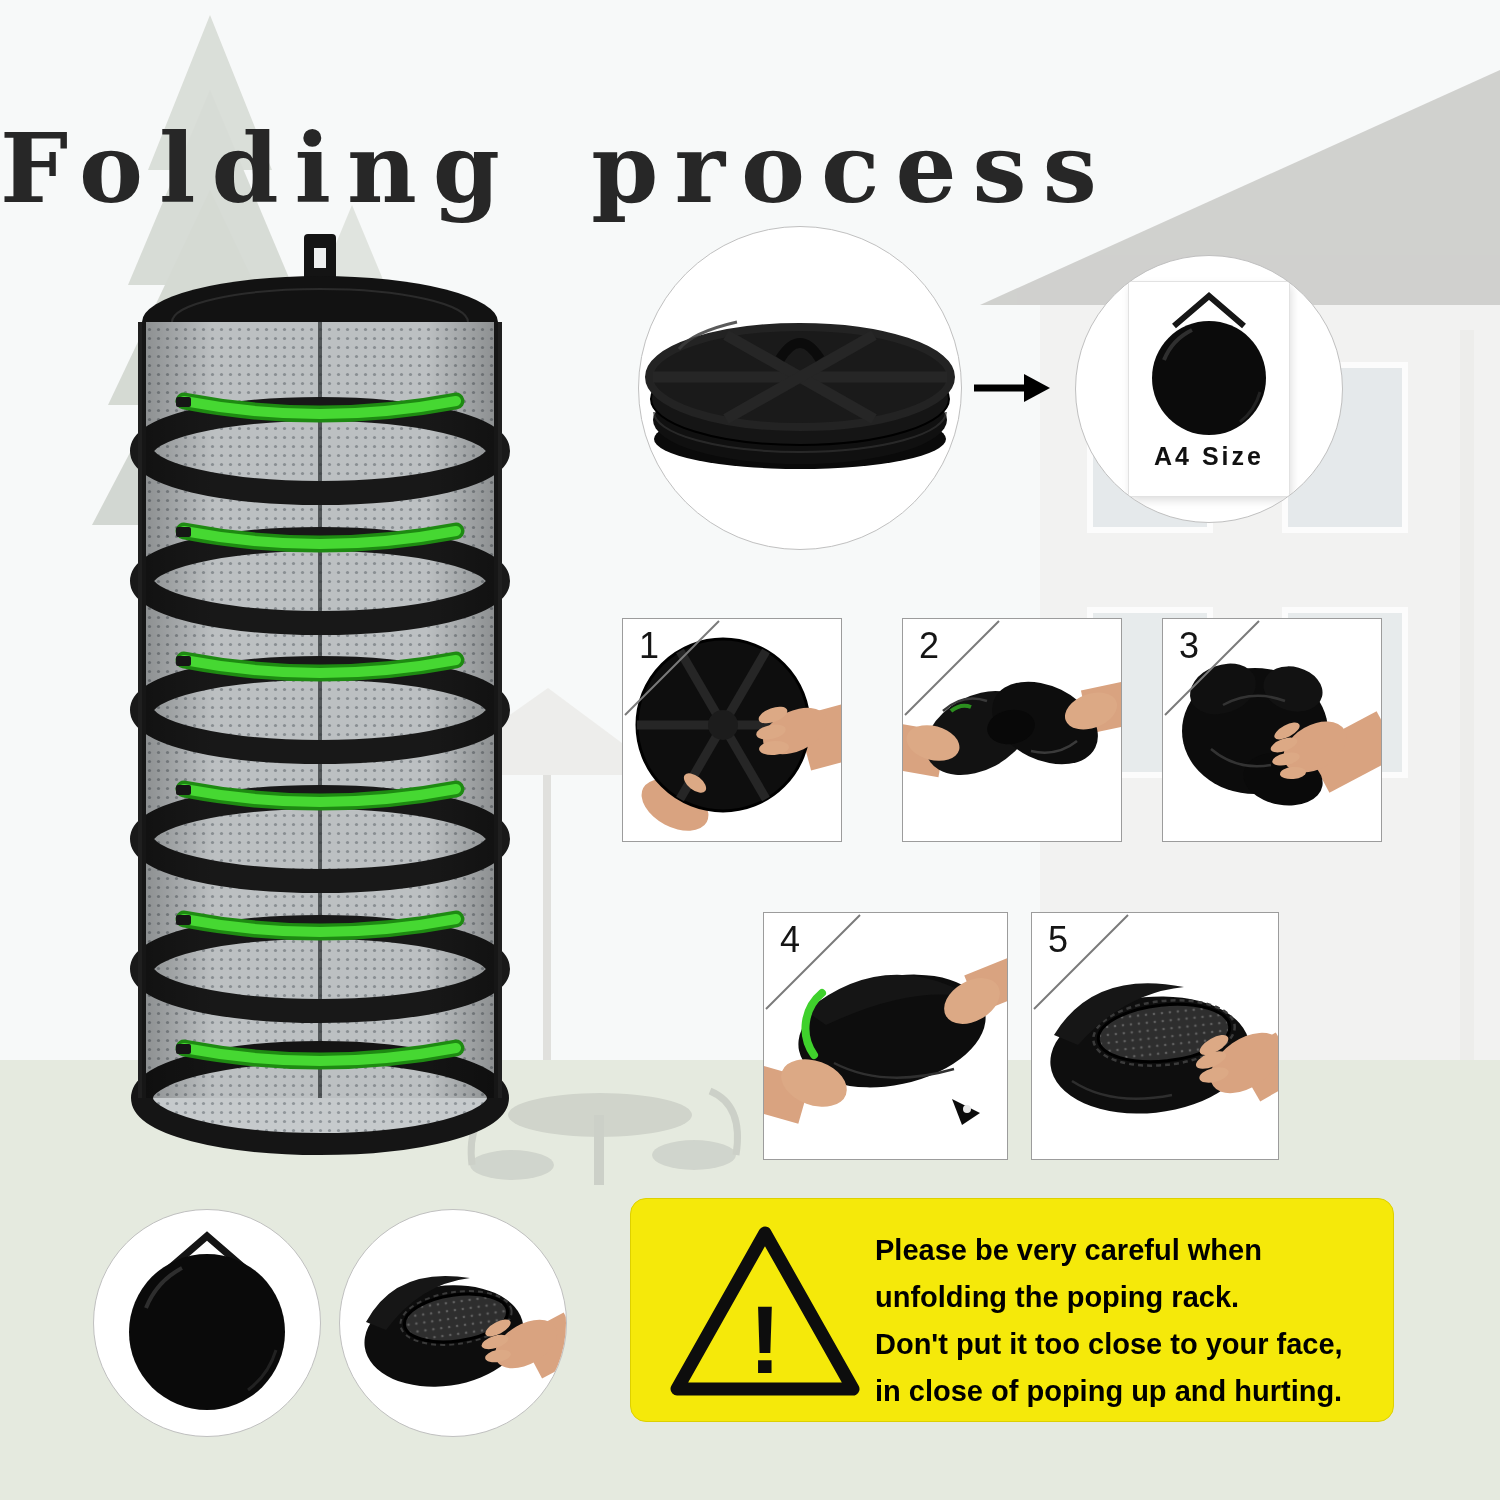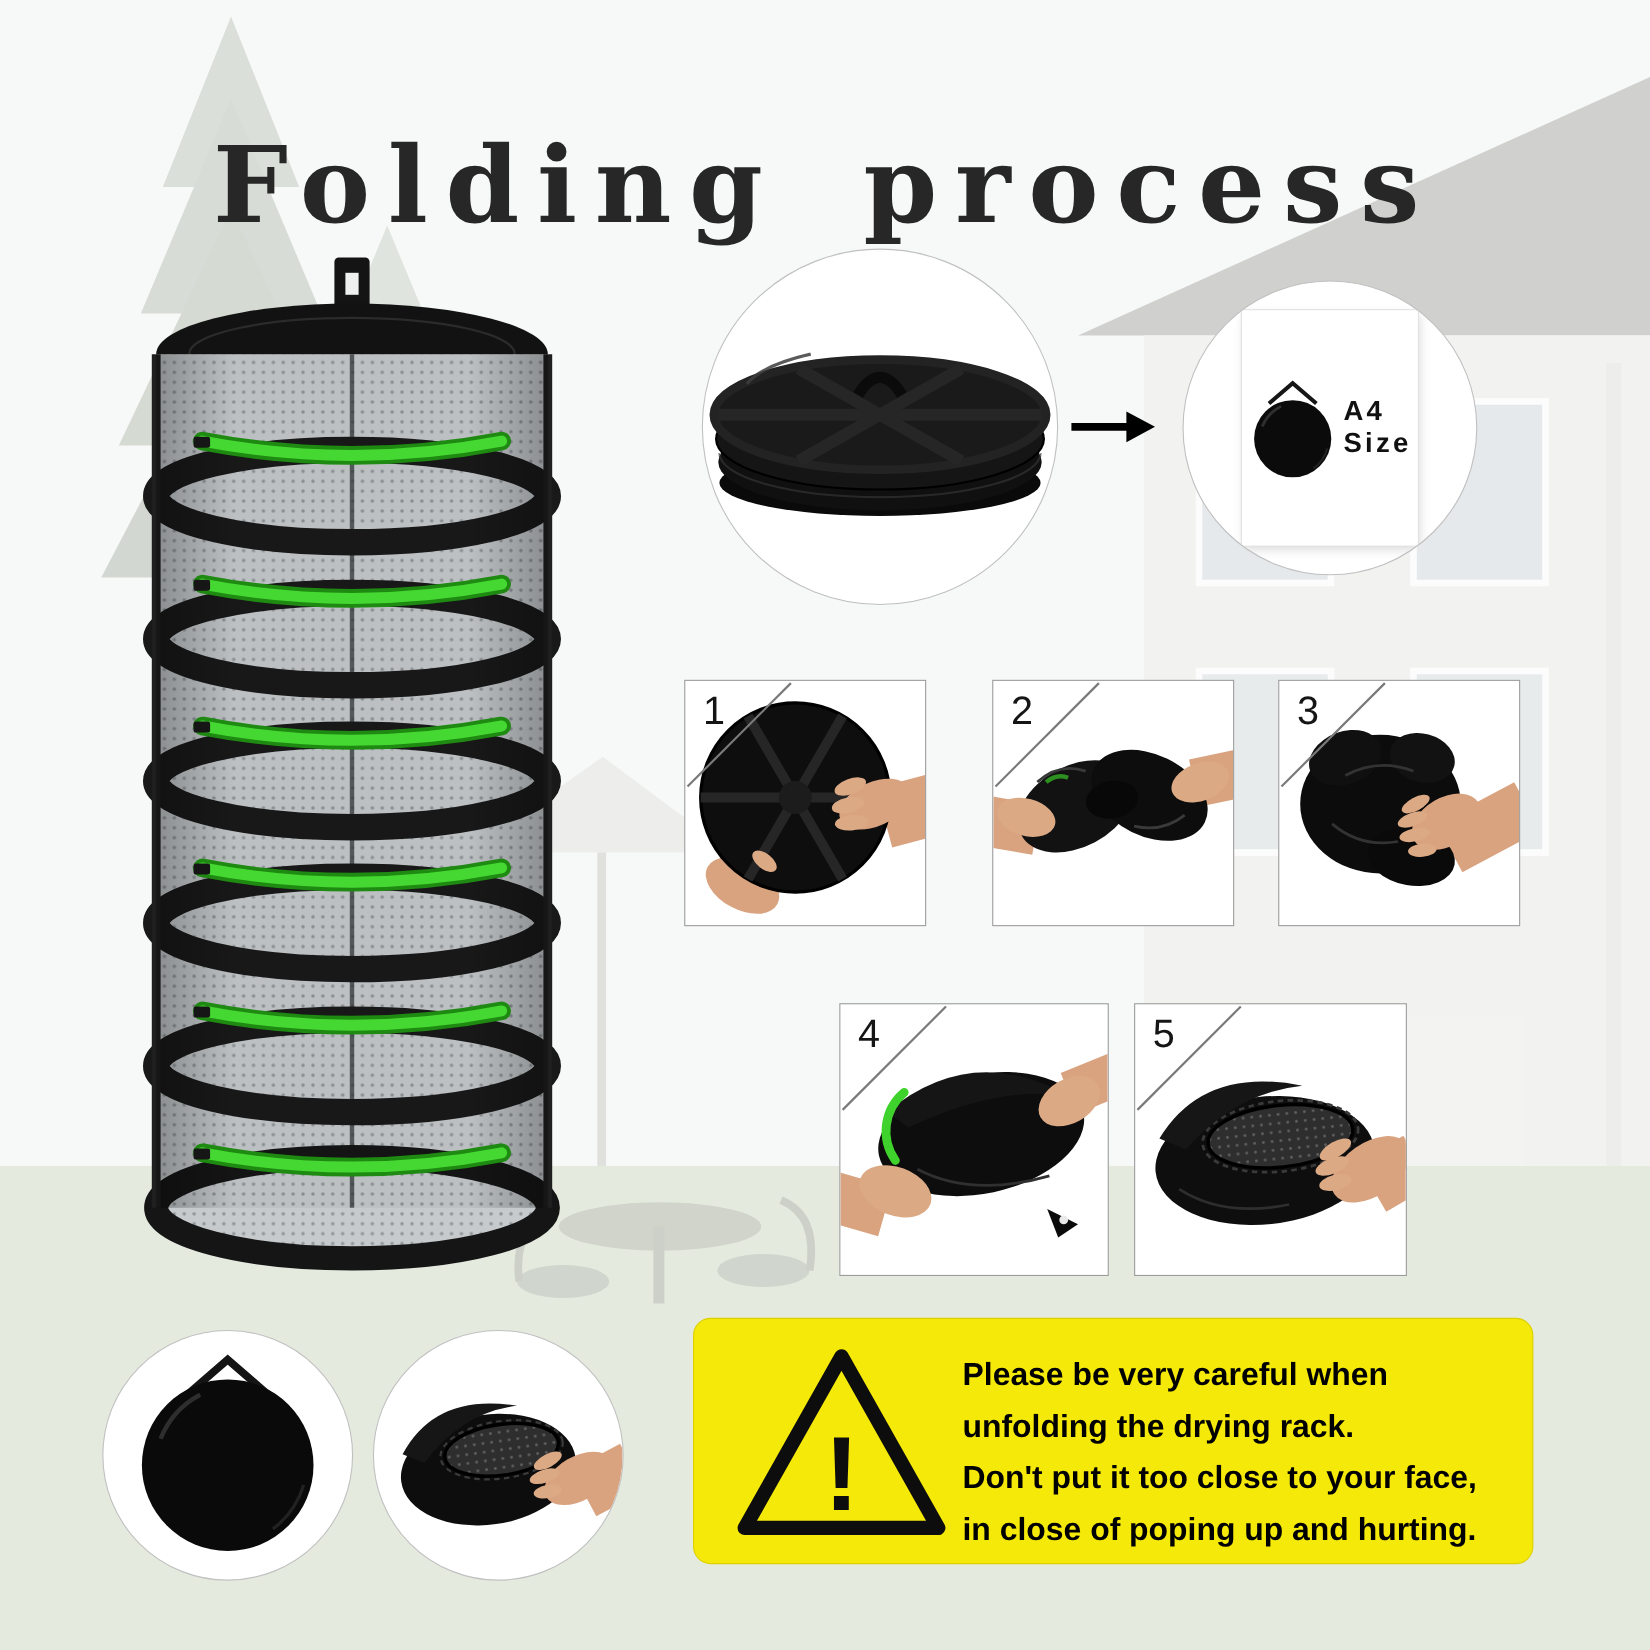--- a/index.html
+++ b/index.html
@@ -5,21 +5,21 @@
   html,body{margin:0;padding:0;background:#fff;}
   .page{
     position:relative;width:1500px;height:1500px;overflow:hidden;
     background:#ffffff;font-family:"Liberation Sans",sans-serif;color:#111;
   }
   
   .bg-scene{position:absolute;inset:0;z-index:0;}
   .bg-scene svg{display:block;}
 
   .page-title{
-    position:absolute;top:48px;left:0;width:100%;text-align:center;z-index:3;
+    position:absolute;top:48px;left:0;width:100%;z-index:3;
     font-family:"DejaVu Serif",serif;font-weight:700;font-size:96px;
     letter-spacing:16px;word-spacing:26px;color:#272727;
   }
 
   .rack-figure{position:absolute;left:118px;top:226px;width:404px;height:944px;z-index:2;}
 
   .inset-circle{
     position:absolute;border-radius:50%;background:#fff;border:1px solid #c0c0c0;
     overflow:hidden;z-index:2;
   }
@@ -27,21 +27,21 @@
   .flow-circle-bag{left:1075px;top:255px;width:266px;height:266px;}
   .bag-circle-left{left:93px;top:1209px;width:226px;height:226px;}
   .stuff-circle-left{left:339px;top:1209px;width:226px;height:226px;}
 
   .flow-arrow{position:absolute;left:972px;top:368px;width:80px;height:40px;z-index:2;}
 
   .a4-card{
     position:absolute;left:50%;top:50%;transform:translate(-50%,-50%);
     width:160px;height:214px;background:#fff;
     box-shadow:0 0 0 1px #e2e2e2, 2px 4px 9px rgba(0,0,0,.14);
-    display:flex;flex-direction:row;align-items:center;justify-content:flex-start;
+    display:flex;flex-direction:column;align-items:center;justify-content:flex-start;
   }
   .a4-label{font-weight:bold;font-size:25px;letter-spacing:3px;color:#111;margin-top:0;}
 
   .step{
     position:absolute;background:#fff;border:1px solid #9c9c9c;overflow:hidden;z-index:2;
   }
   .step-photo{position:absolute;inset:0;}
   .step-corner{position:absolute;top:0;left:0;width:100px;height:100px;z-index:2;}
   .step-num{
     position:absolute;top:6px;left:16px;z-index:3;
@@ -326,18 +326,18 @@
       <ellipse cx="158" cy="146" rx="13" ry="6" fill="#dca985" transform="rotate(-10 158 146)"></ellipse>
     </svg>
   </div>
 
   <div class="warning-box">
     <svg class="warning-triangle" width="196" height="176" viewBox="0 0 196 176">
       <path d="M98,10 L186,166 L10,166 Z" fill="none" stroke="#0d0d0d" stroke-width="13" stroke-linejoin="round"></path>
       <text x="98" y="150" text-anchor="middle" font-size="96" font-weight="bold" fill="#0d0d0d" font-family="Liberation Sans, sans-serif">!</text>
     </svg>
     <div class="warning-text">
-      <p>Please be very careful when unfolding the drying rack.</p>
+      <p>Please be very careful when unfolding the poping rack.</p>
       <p>Don't put it too close to your face, in close of poping up and hurting.</p>
     </div>
   </div>
 
 </div>
 
 </body></html>

